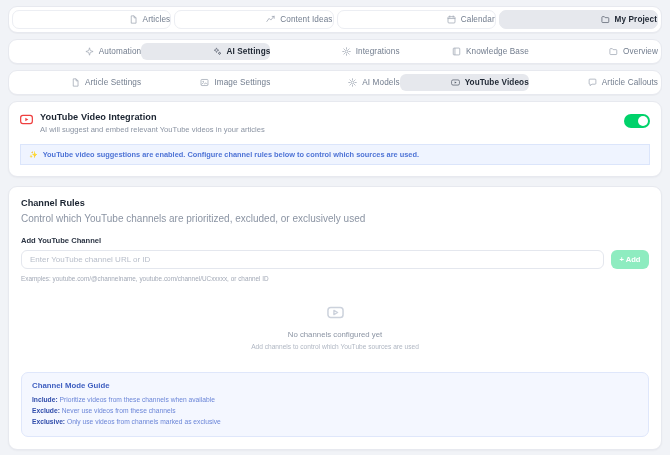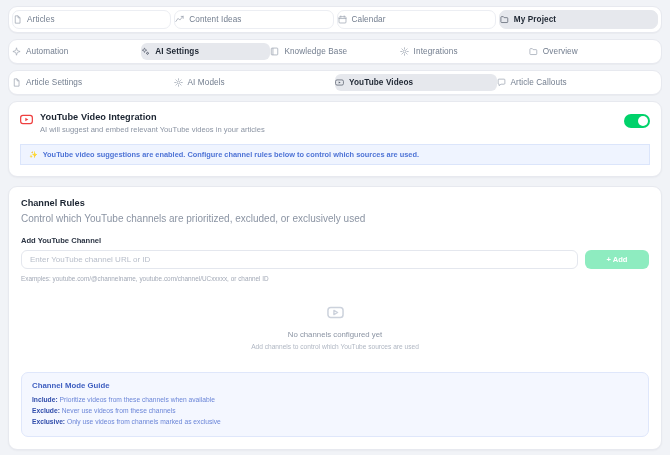--- a/index.html
+++ b/index.html
@@ -21,21 +21,21 @@
     padding: 3px;
     margin-bottom: 6px;
     box-shadow: 0 1px 1px rgba(16,24,40,.03);
   }
   .tabbar.row1 { height: 27px; padding: 3px; }
   .tabbar.row2, .tabbar.row3 { height: 25px; padding: 3px; }
   .tab {
     flex: 1 1 0;
     display: flex;
     align-items: center;
-    justify-content: flex-start;
+    justify-content: flex-end;
     gap: 5px;
     border-radius: 6px;
     font-size: 8.2px;
     color: #727d8e;
     letter-spacing: .1px;
     white-space: nowrap;
     cursor: pointer;
   }
   .row1 .tab { border: 1px solid #eceef3; margin: 0 1.5px; border-radius: 7px; }
   .row1 .tab:first-child { margin-left: 0; }
@@ -95,21 +95,21 @@
   .field-input {
     flex: 1 1 auto; height: 19px;
     border: 1px solid #e4e7ee; border-radius: 6px;
     background: #fff;
     font-size: 8px; color: #1b2431;
     padding: 0 8px; outline: none;
     font-family: "Liberation Sans", sans-serif;
   }
   .field-input::placeholder { color: #b7bdc9; }
   .add-btn {
-    flex: none; width: 64px; height: 19px;
+    flex: none; width: 38px; height: 19px;
     background: #8eecc0; border: none; border-radius: 6px;
     color: #ffffff; font-size: 7.6px; font-weight: bold;
     display: flex; align-items: center; justify-content: center; gap: 3px;
     cursor: pointer; font-family: "Liberation Sans", sans-serif;
   }
   .hint { font-size: 6.4px; color: #a3aab7; margin-top: 6px; }
 
   .empty { text-align: center; padding: 22px 0 14px 0; }
   .empty-icon { display: flex; justify-content: center; margin-bottom: 9px; }
   .empty-title { font-size: 7.8px; color: #8b94a3; }
@@ -186,54 +186,64 @@
           <svg width="9" height="9" viewBox="0 0 16 16">
             <path d="M6.2 1.6 7.3 4.6 10.3 5.7 7.3 6.8 6.2 9.8 5.1 6.8 2.1 5.7 5.1 4.6z" fill="none" stroke="#3c4554" stroke-width="1.1" stroke-linejoin="round"></path>
             <path d="M11.6 8.6l.7 1.9 1.9.7-1.9.7-.7 1.9-.7-1.9-1.9-.7 1.9-.7z" fill="none" stroke="#3c4554" stroke-width="1.1" stroke-linejoin="round"></path>
           </svg>
         </span>
       <span>AI Settings</span>
     </div>
     <div class="tab">
       <span class="ico">
           <svg width="9" height="9" viewBox="0 0 16 16">
+            <circle cx="8" cy="8" r="2.4" fill="none" stroke="#8b94a3" stroke-width="1.3"></circle>
+            <path d="M8 1.3v2M8 12.7v2M1.3 8h2M12.7 8h2M3.3 3.3l1.4 1.4M11.3 11.3l1.4 1.4M12.7 3.3l-1.4 1.4M4.7 11.3l-1.4 1.4" stroke="#8b94a3" stroke-width="1.3" stroke-linecap="round"></path>
+          </svg>
+        </span>
+      <span>Integrations</span>
+    </div>
+    <div class="tab">
+      <span class="ico">
+          <svg width="9" height="9" viewBox="0 0 16 16">
             <rect x="2.2" y="1.9" width="11.6" height="12.2" rx="1.4" fill="none" stroke="#8b94a3" stroke-width="1.3"></rect>
             <path d="M5.2 1.9v12.2" stroke="#8b94a3" stroke-width="1.3"></path>
           </svg>
         </span>
       <span>Knowledge Base</span>
     </div>
     <div class="tab">
       <span class="ico">
           <svg width="9" height="9" viewBox="0 0 16 16">
-            <circle cx="8" cy="8" r="2.4" fill="none" stroke="#8b94a3" stroke-width="1.3"></circle>
-            <path d="M8 1.3v2M8 12.7v2M1.3 8h2M12.7 8h2M3.3 3.3l1.4 1.4M11.3 11.3l1.4 1.4M12.7 3.3l-1.4 1.4M4.7 11.3l-1.4 1.4" stroke="#8b94a3" stroke-width="1.3" stroke-linecap="round"></path>
-          </svg>
-        </span>
-      <span>Integrations</span>
-    </div>
-    <div class="tab">
-      <span class="ico">
-          <svg width="9" height="9" viewBox="0 0 16 16">
             <path d="M1.6 4.2a1.3 1.3 0 0 1 1.3-1.3h3l1.5 1.8h5.1a1.3 1.3 0 0 1 1.3 1.3v6.1a1.3 1.3 0 0 1-1.3 1.3H2.9a1.3 1.3 0 0 1-1.3-1.3z" fill="none" stroke="#8b94a3" stroke-width="1.3" stroke-linejoin="round"></path>
           </svg>
         </span>
       <span>Overview</span>
     </div>
   </div>
 
   <div class="tabbar row3">
     <div class="tab">
       <span class="ico">
           <svg width="9" height="9" viewBox="0 0 16 16">
             <path d="M4 1.5h5l3.5 3.5v9.5H4z" fill="none" stroke="#8b94a3" stroke-width="1.3"></path>
             <path d="M9 1.5V5h3.5" fill="none" stroke="#8b94a3" stroke-width="1.3"></path>
           </svg>
         </span>
       <span>Article Settings</span>
+    </div>
+    <div class="tab">
+      <span class="ico">
+          <svg width="9" height="9" viewBox="0 0 16 16">
+            <rect x="1.8" y="2.6" width="12.4" height="10.8" rx="1.5" fill="none" stroke="#8b94a3" stroke-width="1.3"></rect>
+            <circle cx="5.6" cy="6.2" r="1.1" fill="#8b94a3"></circle>
+            <path d="M2.4 11.6 6 8.3l2.4 2.2 2.3-2 2.9 3.1" fill="none" stroke="#8b94a3" stroke-width="1.2" stroke-linejoin="round"></path>
+          </svg>
+        </span>
+      <span>Image Settings</span>
     </div>
     <div class="tab">
       <span class="ico">
           <svg width="9" height="9" viewBox="0 0 16 16">
             <circle cx="8" cy="8" r="2.4" fill="none" stroke="#8b94a3" stroke-width="1.3"></circle>
             <path d="M8 1.3v2M8 12.7v2M1.3 8h2M12.7 8h2M3.3 3.3l1.4 1.4M11.3 11.3l1.4 1.4M12.7 3.3l-1.4 1.4M4.7 11.3l-1.4 1.4" stroke="#8b94a3" stroke-width="1.3" stroke-linecap="round"></path>
           </svg>
         </span>
       <span>AI Models</span>
     </div>

